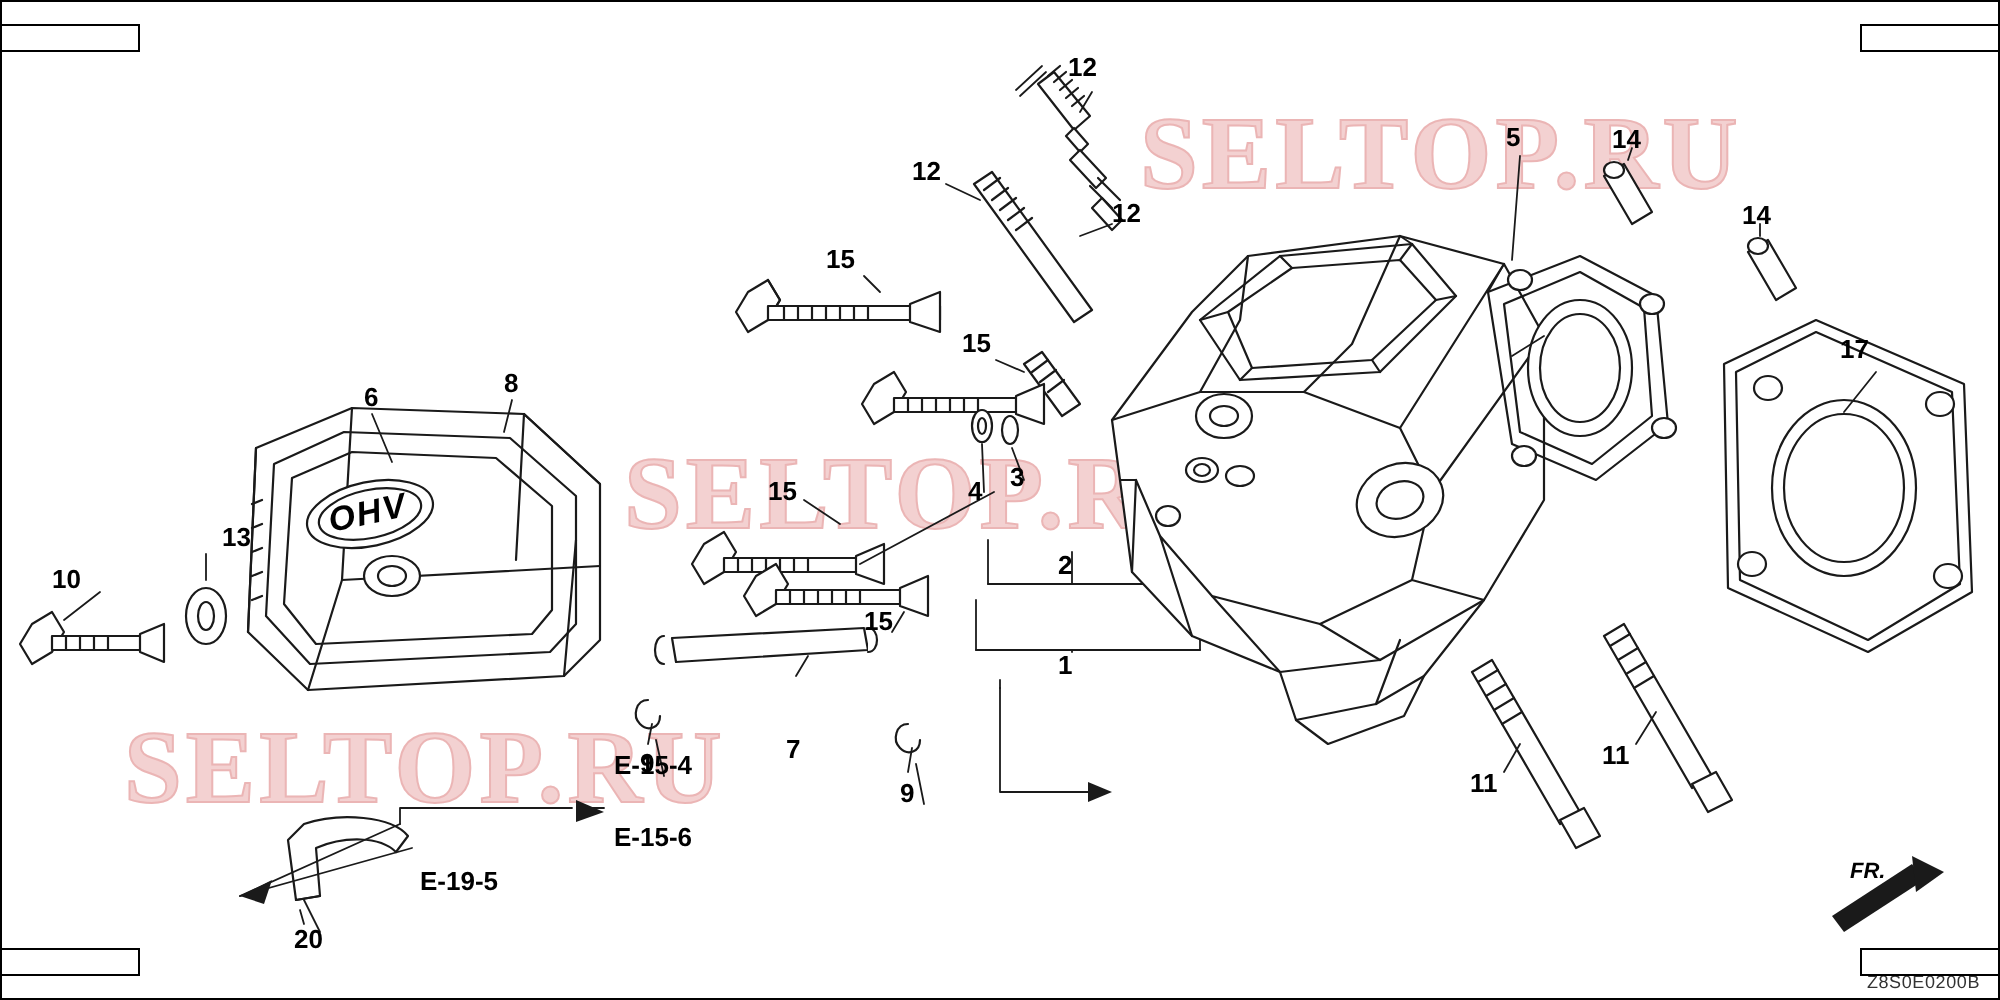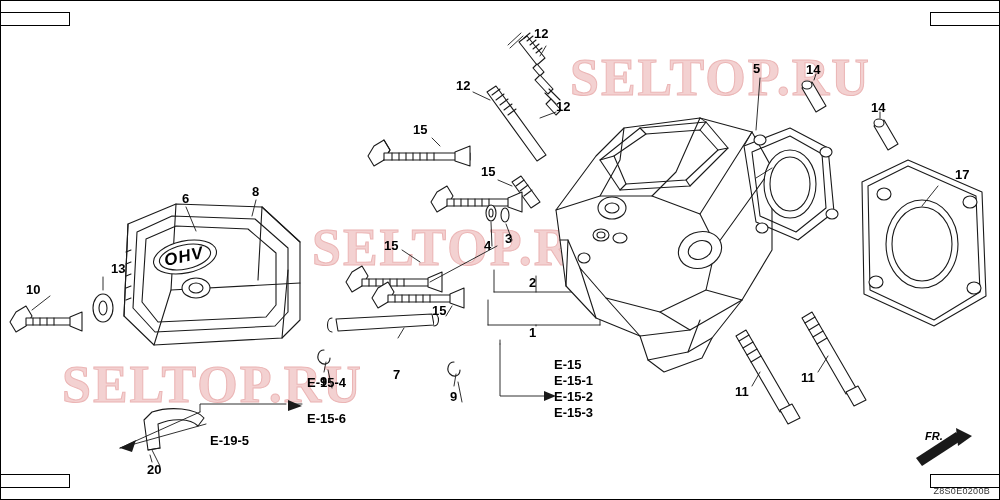--- a/index.html
+++ b/index.html
@@ -343,21 +343,21 @@
   </svg>
 
   <div class="label" style="left:534px; top:27px;">12</div>
   <div class="label" style="left:456px; top:79px;">12</div>
   <div class="label" style="left:556px; top:100px;">12</div>
   <div class="label" style="left:753px; top:62px;">5</div>
   <div class="label" style="left:806px; top:63px;">14</div>
   <div class="label" style="left:871px; top:101px;">14</div>
   <div class="label" style="left:413px; top:123px;">15</div>
   <div class="label" style="left:481px; top:165px;">15</div>
-  <div class="label" style="left:955px; top:168px;">17</div>
+  <div class="label" style="left:920px; top:168px;">17</div>
   <div class="label" style="left:182px; top:192px;">6</div>
   <div class="label" style="left:252px; top:185px;">8</div>
   <div class="label" style="left:384px; top:239px;">15</div>
   <div class="label" style="left:484px; top:239px;">4</div>
   <div class="label" style="left:505px; top:232px;">3</div>
   <div class="label" style="left:111px; top:262px;">13</div>
   <div class="label" style="left:26px; top:283px;">10</div>
   <div class="label" style="left:529px; top:276px;">2</div>
   <div class="label" style="left:432px; top:304px;">15</div>
   <div class="label" style="left:529px; top:326px;">1</div>
@@ -365,26 +365,20 @@
   <div class="label" style="left:320px; top:375px;">9</div>
   <div class="label" style="left:450px; top:390px;">9</div>
   <div class="label" style="left:735px; top:385px;">11</div>
   <div class="label" style="left:801px; top:371px;">11</div>
   <div class="label" style="left:147px; top:463px;">20</div>
 
   <div class="label" style="left:307px; top:376px;">E-15-4</div>
   <div class="label" style="left:307px; top:412px;">E-15-6</div>
   <div class="label" style="left:210px; top:434px;">E-19-5</div>
 
-  <div class="ref-list" style="left:554px; top:357px;">
-    <div>E-15</div>
-    <div>E-15-1</div>
-    <div>E-15-2</div>
-    <div>E-15-3</div>
-  </div>
 
   <div class="label" style="left:164px; top:248px; font-size:17px; font-style:italic; transform:rotate(-12deg); letter-spacing:1px;">OHV</div>
 
   <div class="fr-text" style="left:925px; top:430px;">FR.</div>
 
   <div class="code">Z8S0E0200B</div>
 
   <div class="frame-border"></div>
   <div class="corner tl"></div>
   <div class="corner tr"></div>

